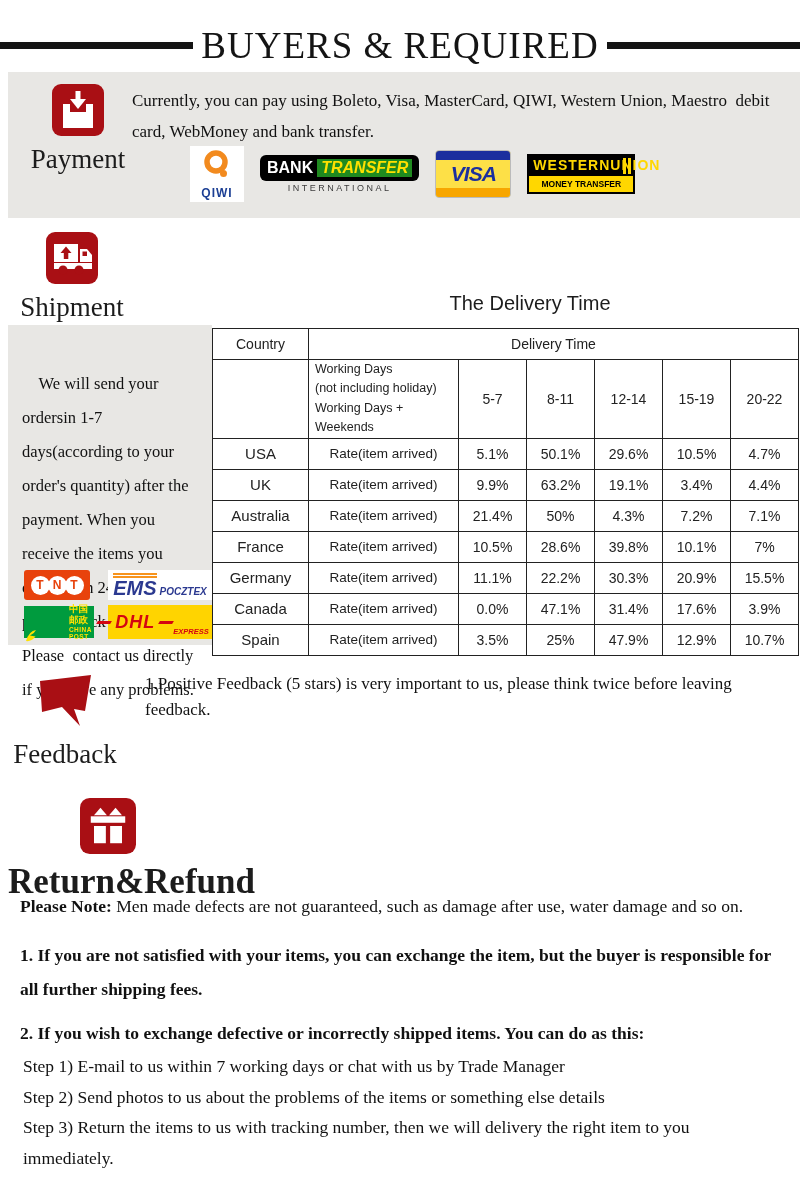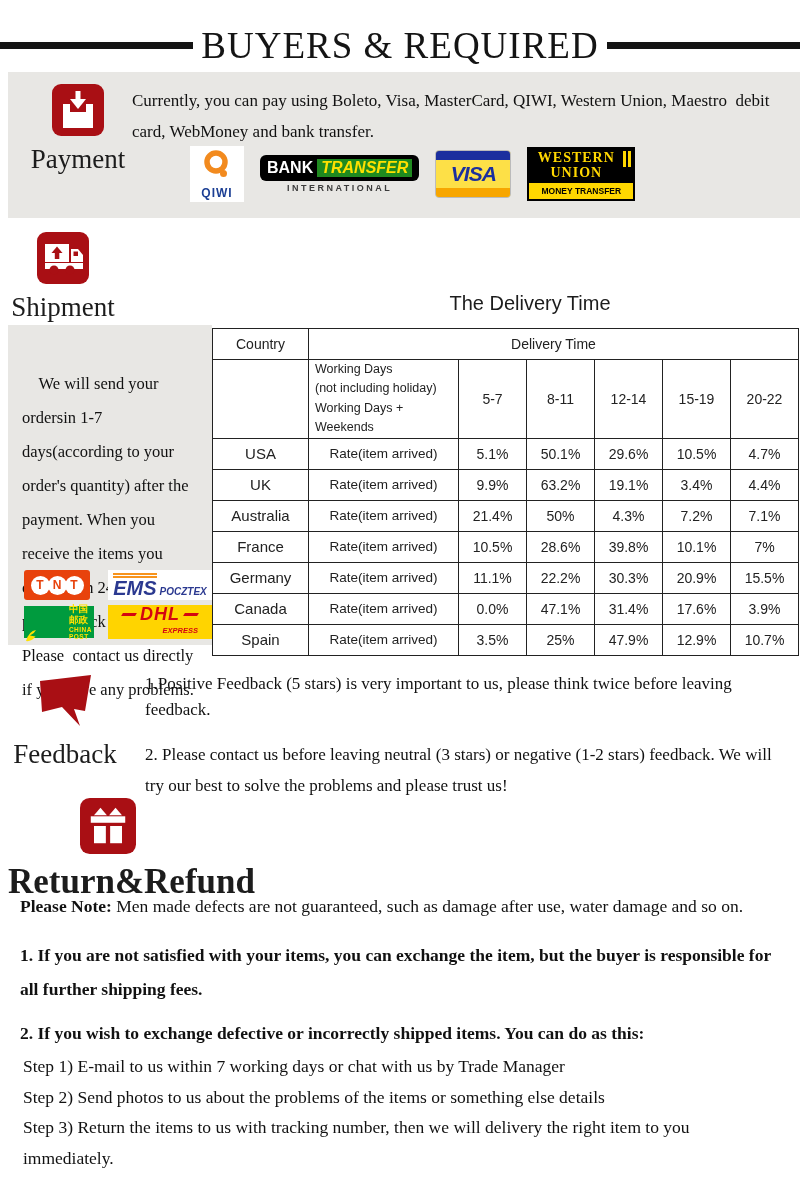--- a/index.html
+++ b/index.html
@@ -21,40 +21,40 @@
   .pay-logos { position: absolute; left: 182px; top: 74px; display: flex; align-items: center; gap: 16px; }
   .qiwi { width: 54px; height: 56px; background: #fff; display: flex; flex-direction: column;
     align-items: center; justify-content: center; }
   .qiwi-name { color: #1c3f94; font-family: "Liberation Sans", sans-serif; font-weight: bold;
     font-size: 12px; letter-spacing: 1px; margin-top: 1px; }
   .bt { display: flex; flex-direction: column; align-items: center; }
   .bt-box { background: #000; border-radius: 6px; padding: 4px 7px; display: flex; gap: 4px; }
   .bt-bank { color: #fff; font-weight: bold; font-family: "Liberation Sans", sans-serif; font-size: 16px; }
   .bt-transfer { background: #1f8a1f; color: #ffe000; font-weight: bold; font-style: italic;
     font-family: "Liberation Sans", sans-serif; font-size: 16px; padding: 0 4px; }
-  .bt-intl { font-family: "Liberation Sans", sans-serif; font-size: 9px; font-weight: bold;
+  .bt-intl { font-family: "Liberation Sans", sans-serif; font-size: 9px; font-weight: normal;
     letter-spacing: 2.5px; color: #3c3c3c; margin-top: 2px; }
   .visa { width: 76px; height: 48px; background: #fde047; border: 1px solid #bbb; border-radius: 4px;
     display: flex; flex-direction: column; overflow: hidden; }
   .visa-top { height: 9px; background: #1b2f9e; }
   .visa-mid { flex: 1; display: flex; align-items: center; justify-content: center; color: #1b2f9e;
     font-weight: bold; font-style: italic; font-size: 21px; font-family: "Liberation Sans", sans-serif;
     letter-spacing: -1px; }
   .visa-bot { height: 9px; background: #f7a600; }
   .wu { width: 108px; display: flex; flex-direction: column; }
-  .wu-box { position: relative; background: #000; color: #ffd700; display: flex; flex-direction: column;
-    align-items: center; padding: 4px 16px 3px 6px; font-family: Liberation Serif, serif;
+  .wu-box { position: relative; background: #000; color: #ffd700; display: flex; flex-direction: row;
+    align-items: center; padding: 4px 16px 3px 6px; font-family: Liberation Sans, sans-serif;
     font-weight: bold; font-size: 14px; line-height: 1.05; letter-spacing: 1px; }
   .wu-bar { position: absolute; top: 4px; width: 3px; height: 16px; background: #ffd700; }
   .wu-bar.b1 { right: 9px; } .wu-bar.b2 { right: 4px; }
   .wu-strip { background: #ffd700; color: #000; text-align: center; font-size: 8.5px; font-weight: bold;
     font-family: "Liberation Sans", sans-serif; padding: 3px 0; border: 2px solid #000; border-top: none; }
 
   
-  .ship-col { position: absolute; left: 3px; top: 232px; width: 120px; text-align: center; }
+  .ship-col { position: absolute; left: 12px; top: 232px; width: 120px; text-align: center; }
   .delivery-title { position: absolute; top: 292px; left: 400px; width: 260px; text-align: center;
     font-family: "Liberation Sans", sans-serif; font-size: 20px; color: #1c1c1c; }
   .delivery { position: absolute; top: 325px; left: 0; width: 800px; height: 322px; }
   .ship-note { position: absolute; left: 8px; top: 0; width: 204px; height: 320px; background: #e8e7e4;
     padding: 8px 6px 0 14px; font-size: 16.5px; line-height: 2.06; white-space: pre-wrap; }
   .carriers { position: absolute; left: 16px; bottom: 6px; width: 196px; display: grid;
     grid-template-columns: 74px 106px; gap: 5px 10px; align-items: center; justify-items: start; }
   .tnt { width: 66px; height: 30px; background: #e8420c; border-radius: 3px; display: flex;
     align-items: center; justify-content: center; }
   .tnt-circle { width: 19px; height: 19px; background: #fff; border-radius: 50%; color: #e8420c;
@@ -64,21 +64,21 @@
     justify-content: center; gap: 3px; padding-top: 3px; }
   .ems-name { color: #2b3990; font-weight: bold; font-style: italic; font-size: 20px; line-height: 1;
     border-top: 5px double #f7941d; font-family: "Liberation Sans", sans-serif; }
   .ems-sub { color: #2b3990; font-weight: bold; font-style: italic; font-size: 10px;
     font-family: "Liberation Sans", sans-serif; }
   .cpost { width: 70px; height: 32px; background: #009b3e; display: flex; align-items: center;
     justify-content: center; gap: 14px; }
   .cpost-text { display: flex; flex-direction: column; color: #ffe100; font-weight: bold;
     font-family: "Liberation Sans", sans-serif; line-height: 1.2; }
   .cpost-cn { font-size: 9.5px; } .cpost-en { font-size: 6.5px; letter-spacing: 0.5px; }
-  .dhl { width: 104px; height: 34px; background: #ffd400; display: flex; flex-direction: column;
+  .dhl { width: 104px; height: 34px; background: #ffd400; display: flex; flex-direction: row;
     align-items: center; justify-content: center; text-align: right; }
   .dhl-row { display: flex; align-items: center; gap: 4px; }
   .dhl-stripe { width: 14px; height: 3px; background: #d40511; transform: skewX(-30deg); }
   .dhl-name { color: #d40511; font-weight: bold; font-style: italic; font-size: 18px; line-height: 1;
     letter-spacing: 1px; font-family: "Liberation Sans", sans-serif; }
   .dhl-sub { color: #d40511; font-size: 7.5px; font-style: italic; font-weight: bold;
     align-self: flex-end; margin-right: 14px; font-family: "Liberation Sans", sans-serif; }
 
   
   .delivery-table { position: absolute; left: 212px; top: 3px; border-collapse: collapse;
@@ -323,21 +323,20 @@
   <div class="icon-col">
     <span>
       <svg width="74" height="62" viewBox="0 0 74 62">
         <polygon points="12,12 63,6 57,42 46,40 52,57 34,38 14,43" fill="#a90f14"></polygon>
       </svg>
     </span>
     <div class="sec-label">Feedback</div>
   </div>
   <div class="fb-text">
     <p class="p1">1.Positive Feedback (5 stars) is very important to us, please think twice before leaving feedback.</p>
-    <p class="p2">2. Please contact us before leaving neutral (3 stars) or negative  (1-2 stars) feedback. We will try our best to solve the problems and please trust us!</p>
   </div>
 </div>
 
 <div class="return">
   <div class="icon-col">
     <span>
       <svg width="56" height="56" viewBox="0 0 52 52">
         <rect width="52" height="52" rx="9" fill="#a90f14"></rect>
         <polygon points="19,9 25,16 13,16" fill="#fff"></polygon>
         <polygon points="33,9 39,16 27,16" fill="#fff"></polygon>

